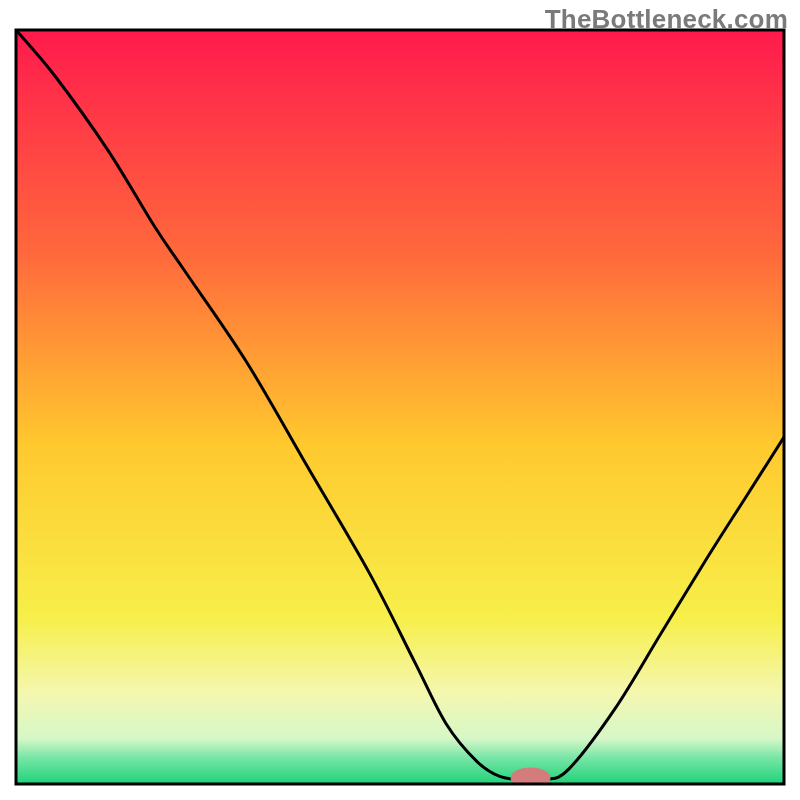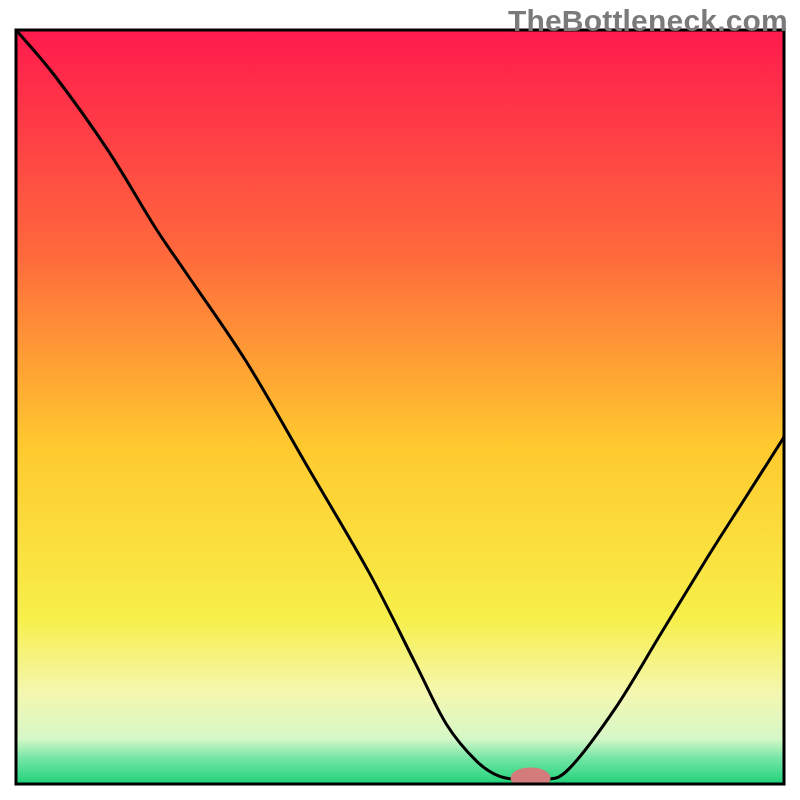--- a/index.html
+++ b/index.html
@@ -12,21 +12,21 @@
   }
   .wrap {
     position: relative;
     width: 800px;
     height: 800px;
   }
   .watermark {
     position: absolute;
     top: 4px;
     right: 12px;
-    font-size: 30px;
+    font-size: 26px;
     font-weight: 600;
     color: #7a7a7a;
     letter-spacing: 0.2px;
     font-family: Arial, Helvetica, sans-serif;
   }
   svg {
     display: block;
   }
 </style>
 </head>

